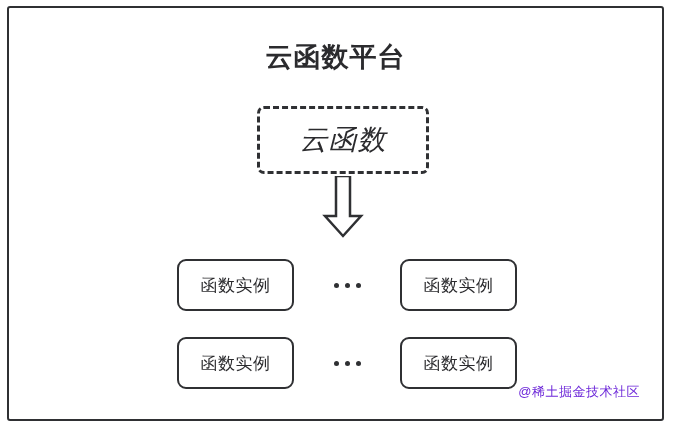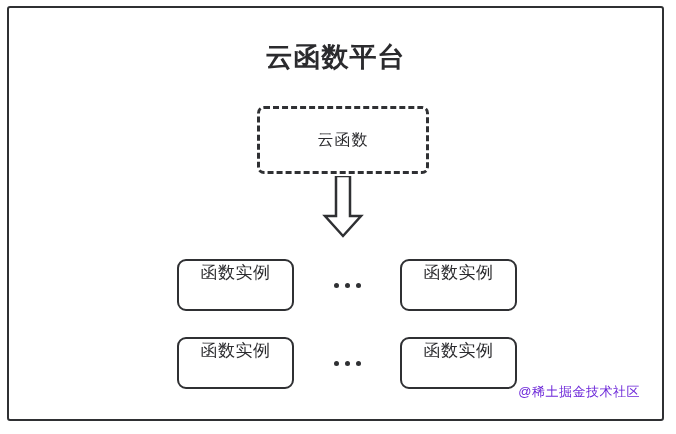--- a/index.html
+++ b/index.html
@@ -51,23 +51,24 @@
     height: 68px;
     box-sizing: border-box;
     border: 3px dashed #2f3033;
     border-radius: 7px;
     background: #ffffff;
     display: flex;
     align-items: center;
     justify-content: center;
   }
   #cloud-function-label {
-    font-size: 16px;
+    font-size: 28px;
     color: #2b2b2e;
     letter-spacing: 1px;
+    font-style: italic;
   }
 
   
   #flow-arrow {
     position: absolute;
     left: 312px;
     top: 168px;
     width: 44px;
     height: 62px;
   }
@@ -86,20 +87,21 @@
   #instance-row-2 { top: 329px; }
 
   .instance-box {
     width: 117px;
     height: 52px;
     box-sizing: border-box;
     border: 2.5px solid #2f3033;
     border-radius: 9px;
     background: #ffffff;
     display: flex;
+    align-items: center;
     justify-content: center;
   }
   .instance-label {
     font-size: 17px;
     color: #2b2b2e;
     letter-spacing: 0.5px;
   }
 
   .ellipsis {
     display: flex;

